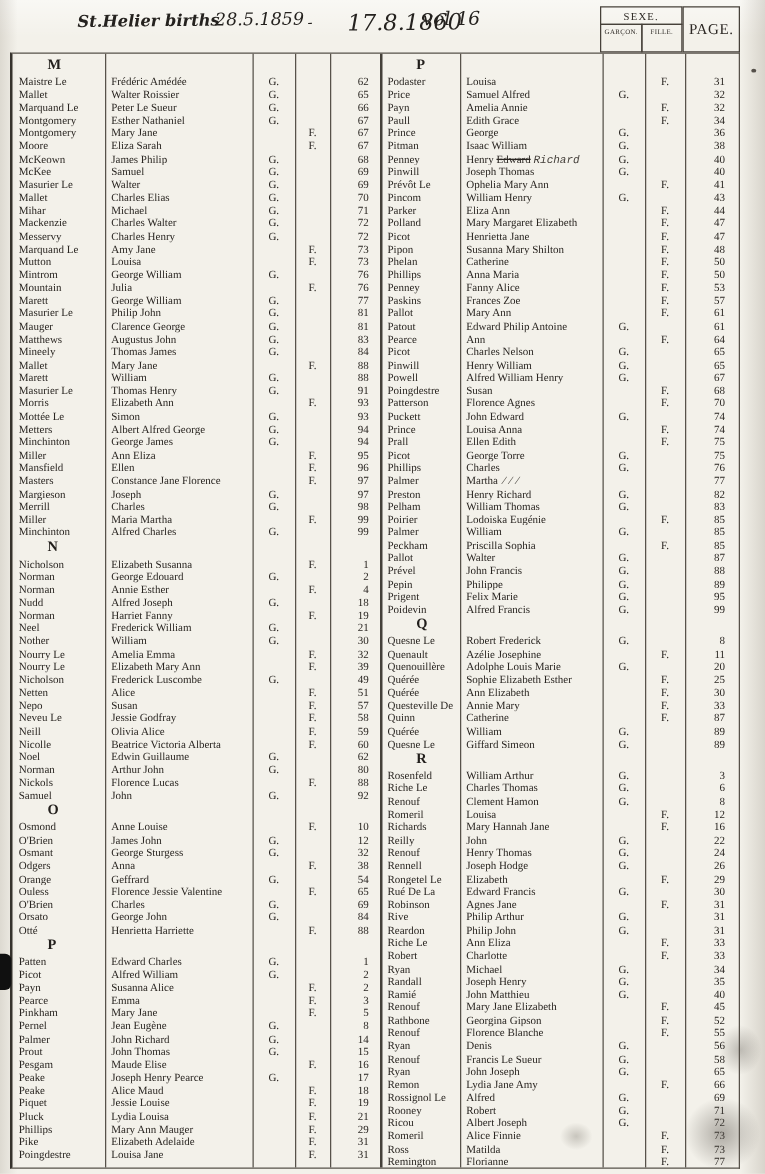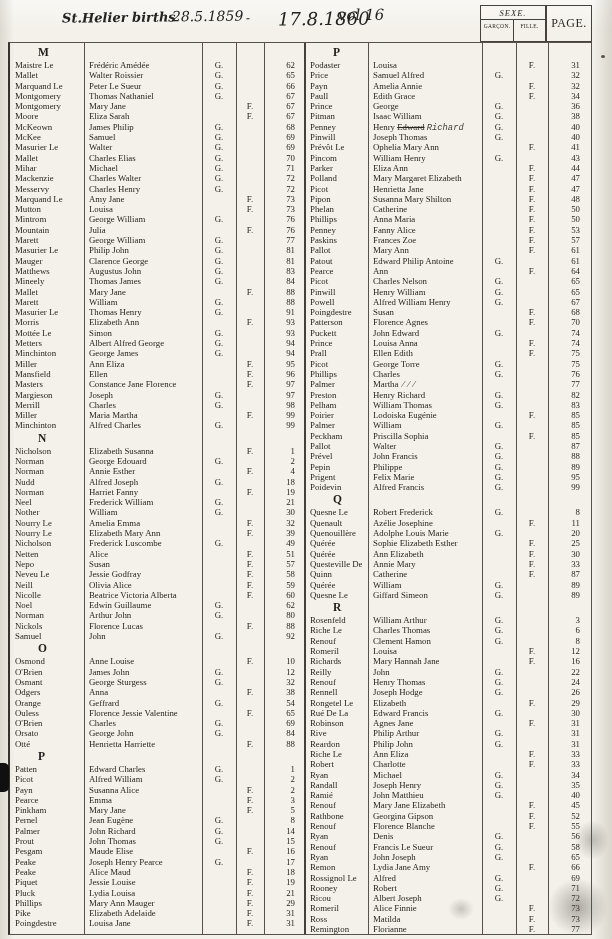--- a/index.html
+++ b/index.html
@@ -18,21 +18,21 @@
   .script{position:absolute;font-family:"DejaVu Serif",serif;font-style:italic;
     color:#25221f;white-space:nowrap;transform:rotate(-.6deg);}
   .t-title{left:62px;top:10px;font-size:13px;font-weight:bold;}
   .t-from{left:172px;top:8px;font-size:14px;}
   .t-dash{left:246px;top:11px;font-size:12px;}
   .t-to{left:278px;top:8px;font-size:18px;}
   .t-vol{left:338px;top:6px;font-size:15px;}
   
   .box{position:absolute;border:1px solid #46413a;box-sizing:border-box;
     display:flex;align-items:center;justify-content:center;color:#2c2824;}
-  .sexe{left:480px;top:5px;width:66px;height:15px;font-size:8.5px;letter-spacing:1px;font-style:italic;}
+  .sexe{left:480px;top:5px;width:66px;height:15px;font-size:8.5px;letter-spacing:1px;}
   .garcon{left:480px;top:19px;width:34px;height:23px;font-size:5.5px;letter-spacing:.3px;align-items:flex-start;padding-top:3px;}
   .fille{left:513px;top:19px;width:33px;height:23px;font-size:5.5px;letter-spacing:.3px;align-items:flex-start;padding-top:3px;}
   .pagebox{left:546px;top:5px;width:46px;height:37px;font-size:12px;letter-spacing:.5px;}
   
   .grid{position:absolute;left:8px;top:42px;width:584px;height:893px;
     border:1px solid #57524a;border-left:2px solid #36332d;box-sizing:border-box;}
   .vline{position:absolute;top:0;bottom:0;width:1px;background:#57524a;}
   .vline.mid{width:2px;background:#45413a;}
   .half{position:absolute;top:2px;bottom:0;overflow:hidden;}
   .half.left{left:0;width:295px;}
@@ -108,21 +108,21 @@
         </div>
         <div class="row">
           <span class="c sur">Marquand Le</span>
           <span class="c giv">Peter Le Sueur</span>
           <span class="c g">G.</span>
           <span class="c f"></span>
           <span class="c pg">66</span>
         </div>
         <div class="row">
           <span class="c sur">Montgomery</span>
-          <span class="c giv">Thomas Nathaniel</span>
+          <span class="c giv">Esther Nathaniel</span>
           <span class="c g">G.</span>
           <span class="c f"></span>
           <span class="c pg">67</span>
         </div>
         <div class="row">
           <span class="c sur">Montgomery</span>
           <span class="c giv">Mary Jane</span>
           <span class="c g"></span>
           <span class="c f">F.</span>
           <span class="c pg">67</span>

